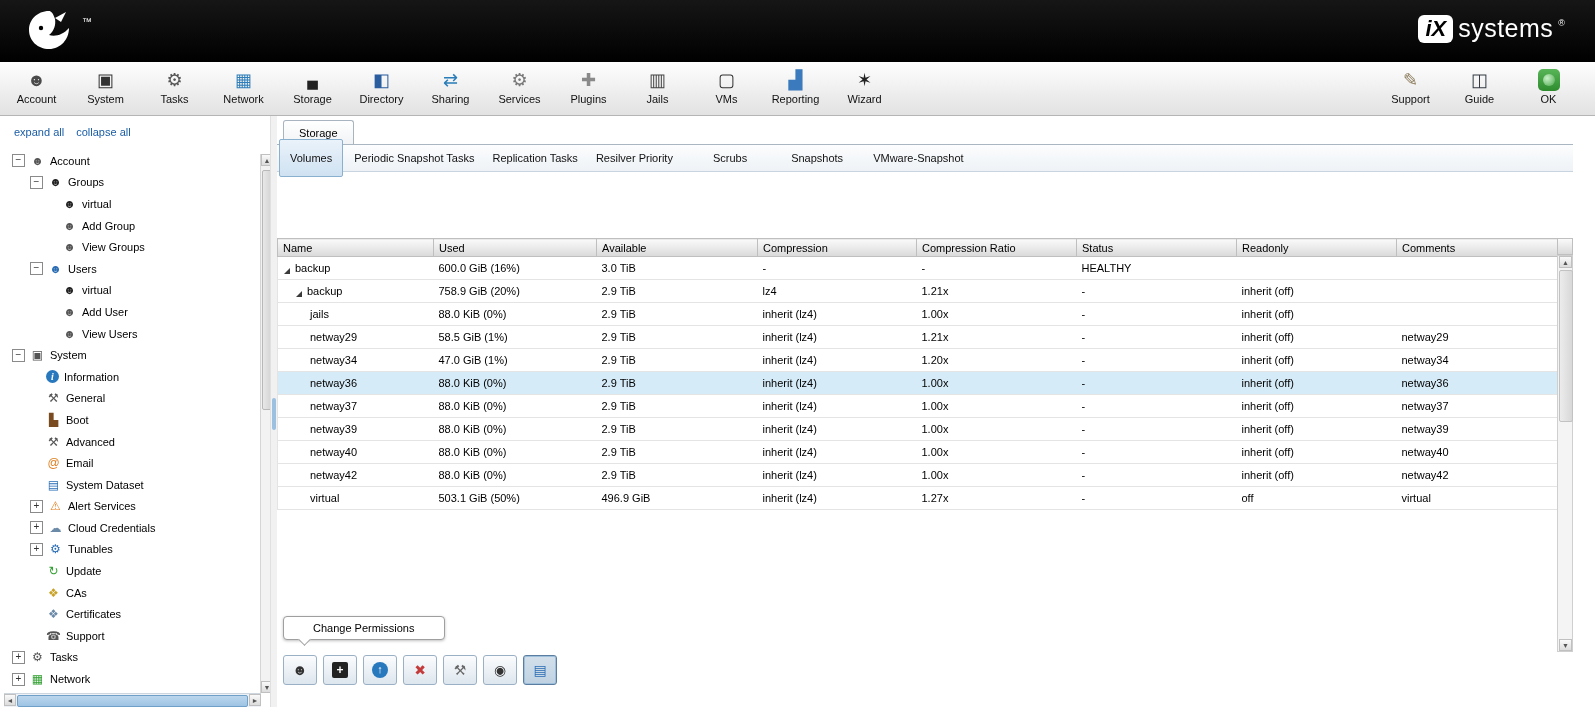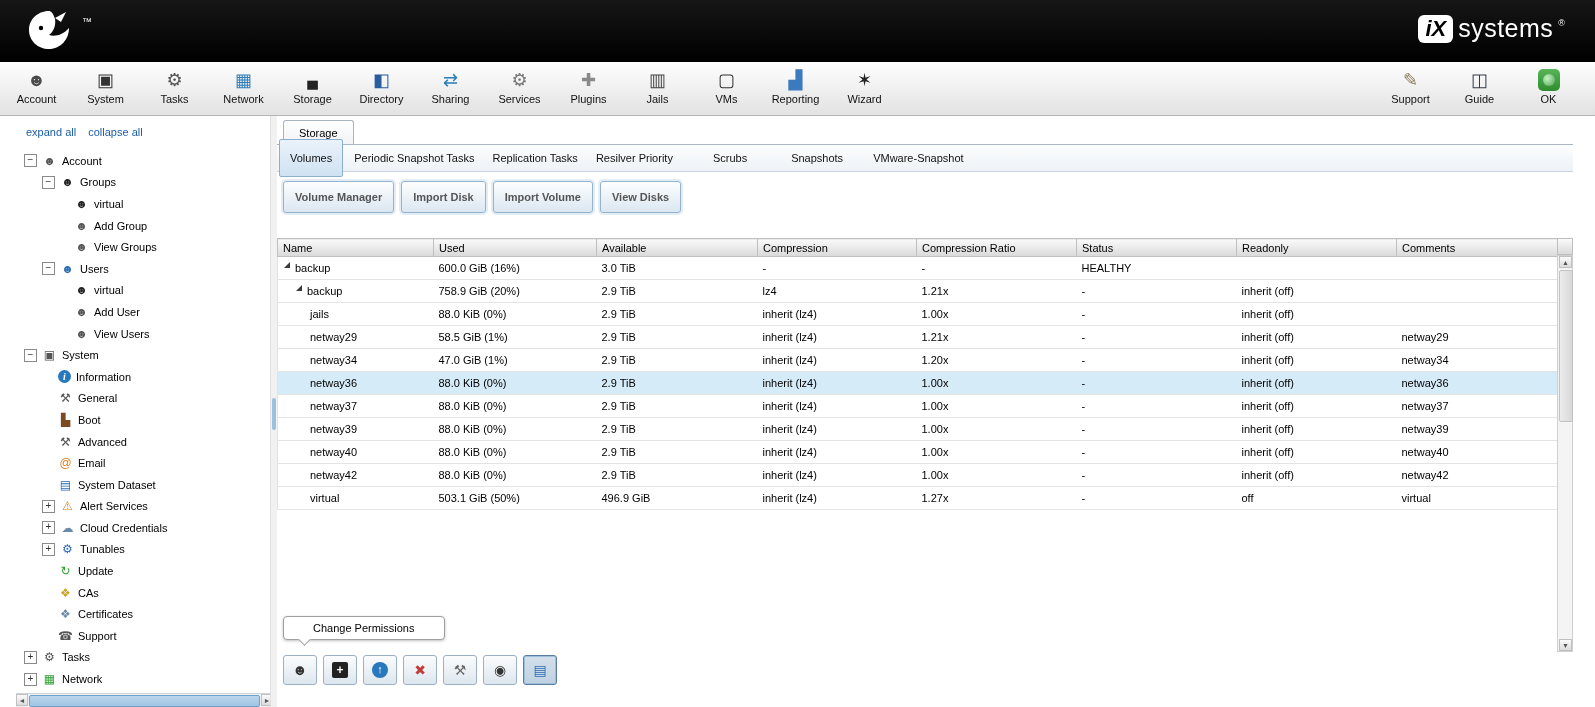--- a/index.html
+++ b/index.html
@@ -27,21 +27,21 @@
   .tb-label{font-size:11px;color:#111;margin-top:1px;}
   .gi-account{color:#4a4a4a}.gi-system{color:#333}.gi-tasks{color:#555}.gi-network{color:#2f7db8}
   .gi-storage{color:#222;font-size:15px}.gi-directory{color:#2a5d9f}.gi-sharing{color:#2a7db8}
   .gi-services{color:#777}.gi-plugins{color:#8a8a8a}.gi-jails{color:#444}.gi-vms{color:#333}
   .gi-reporting{color:#3a7abd}.gi-wizard{color:#222}.gi-support{color:#8a7a5a}.gi-guide{color:#333a44}
   .gi-ok{width:22px;height:22px;border-radius:5px;background:linear-gradient(#58b558,#2e8b2e);position:relative;}
   .gi-ok::before{content:"";position:absolute;left:5px;top:5px;right:5px;bottom:5px;border-radius:50%;
                  background:radial-gradient(circle at 35% 35%, #c9f2c9, #49a549);}
 
   
-  .sidebar{position:absolute;left:16px;top:116px;width:270px;bottom:0;background:#fff;overflow:hidden;}
+  .sidebar{position:absolute;left:4px;top:116px;width:270px;bottom:0;background:#fff;overflow:hidden;}
   .splitter{position:absolute;left:270px;top:116px;width:7px;bottom:0;background:#f1f1f1;border-left:1px solid #e0e0e0;}
   .grip{position:absolute;left:1px;top:282px;width:4px;height:32px;background:#9cc0e0;border-radius:2px;}
   .content{position:absolute;left:277px;top:116px;right:0;bottom:0;background:#fff;}
 
   
   .tree-links{padding:10px 0 0 10px;font-size:11px;}
   .tree-links a{color:#1a5da6;text-decoration:none;margin-right:9px;cursor:pointer;}
   .tree{margin-top:12px;font-size:11px;}
   .titem{height:21.6px;display:flex;align-items:center;cursor:pointer;white-space:nowrap;}
   .lv0{padding-left:8px;}  .lv1{padding-left:26px;}  .lv1leaf{padding-left:42px;}  .lv2leaf{padding-left:58px;}
@@ -87,21 +87,21 @@
   .grid{position:absolute;left:0;top:122px;width:1296px;}
   .grid-table{border-collapse:collapse;table-layout:fixed;width:1280px;font-size:11px;}
   .grid-table th{background:linear-gradient(#fafafa,#d9d9d9);border:1px solid #bfbfbf;border-left:none;
                  height:17px;text-align:left;padding:0 5px;font-weight:normal;color:#000;cursor:pointer;
                  white-space:nowrap;overflow:hidden;}
   .grid-table th:first-child{border-left:1px solid #bfbfbf;}
   .grid-table td{height:22px;padding:0 5px;border-bottom:1px solid #e4e4e4;color:#000;white-space:nowrap;overflow:hidden;}
   .grid-table td:first-child{border-left:1px solid #e4e4e4;}
   .grid-table td:last-child{border-right:1px solid #e4e4e4;}
   tr.sel td{background:#d6ebf8;}
-  .name-cell{display:flex;align-items:flex-start;}
+  .name-cell{display:flex;align-items:flex-end;}
   .ind0{padding-left:1px;} .ind1{padding-left:13px;} .ind2{padding-left:27px;}
   .expando{width:0;height:0;border-left:6px solid transparent;border-bottom:6px solid #3a3a3a;
            display:inline-block;margin-right:5px;flex:none;cursor:pointer;}
   .grid-vscroll{position:absolute;left:1280px;top:17px;width:16px;height:397px;background:#f4f4f4;
                 border:1px solid #cfcfcf;box-sizing:border-box;}
   .grid-vscroll .up{top:0;left:1px;width:13px;}
   .grid-vscroll .down{bottom:0;left:1px;width:13px;}
   .grid-vscroll .vthumb{position:absolute;left:1px;top:14px;width:12px;height:150px;background:linear-gradient(90deg,#ececec,#d8d8d8);
                 border:1px solid #c2c2c2;border-radius:2px;cursor:pointer;}
   .grid-corner{position:absolute;left:1280px;top:0;width:16px;height:17px;background:linear-gradient(#fafafa,#d9d9d9);
@@ -359,26 +359,20 @@
     <div class="subtab-row">
       <span class="subtab active">Volumes</span>
       <span class="subtab">Periodic Snapshot Tasks</span>
       <span class="subtab">Replication Tasks</span>
       <span class="subtab">Resilver Priority</span>
       <span class="subtab gap1">Scrubs</span>
       <span class="subtab gap2">Snapshots</span>
       <span class="subtab gap3">VMware-Snapshot</span>
     </div>
 
-    <div class="btn-row">
-      <button class="abtn">Volume Manager</button>
-      <button class="abtn">Import Disk</button>
-      <button class="abtn">Import Volume</button>
-      <button class="abtn">View Disks</button>
-    </div>
 
     <div class="grid">
       <table class="grid-table">
         <colgroup>
           <col style="width:156px">
             <col style="width:163px">
             <col style="width:161px">
             <col style="width:159px">
           <col style="width:160px">
             <col style="width:160px">

